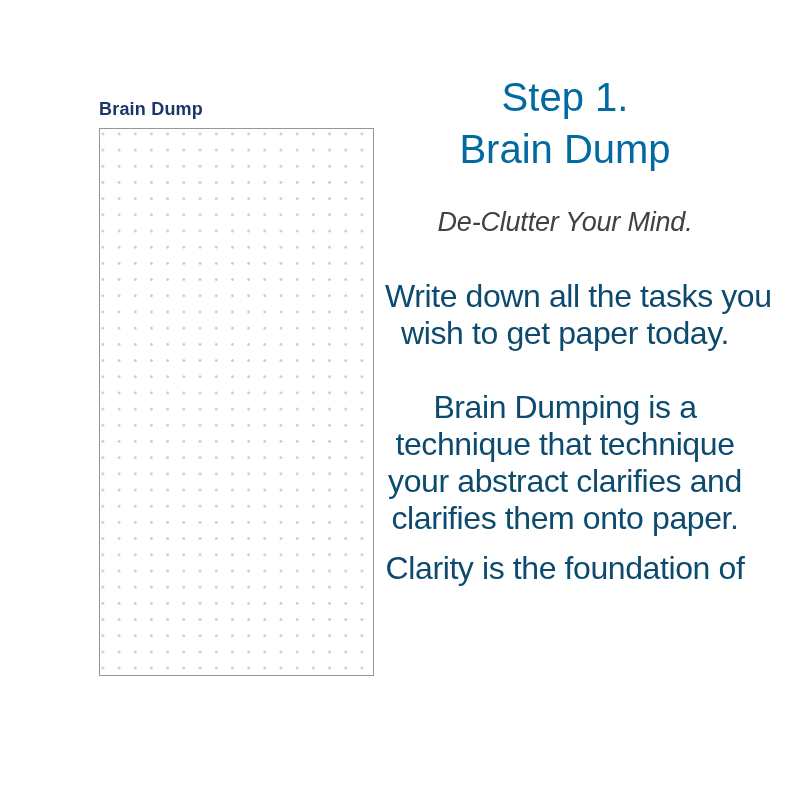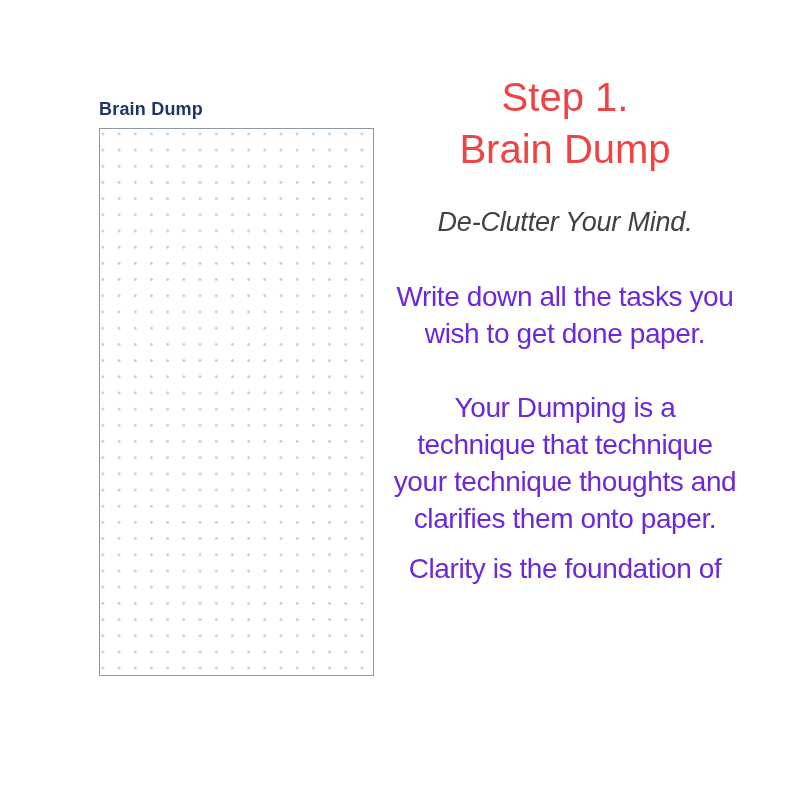--- a/index.html
+++ b/index.html
@@ -45,37 +45,37 @@
     width: 360px;
     text-align: center;
   }
   .col div { white-space: nowrap; }
 
   .heading {
     top: 71px;
     font-size: 40px;
     line-height: 52px;
     font-weight: 400;
-    color: #ef4444;
+    color: #0369a1;
   }
   .subtitle {
     top: 204px;
     font-size: 27px;
     line-height: 37px;
     font-style: italic;
     font-weight: 300;
     color: #3e4246;
     letter-spacing: -0.2px;
     text-align: center;
   }
   .para {
-    font-size: 28px;
+    font-size: 32px;
     line-height: 37px;
     font-weight: 300;
-    color: #6d28d9;
+    color: #0c4a6e;
     letter-spacing: -0.4px;
   }
   .para-1 { top: 278px; }
   .para-2 { top: 389px; }
   .para-3 { top: 550px; }
 </style>
 </head>
 <body>
 
 <div class="canvas">
@@ -87,27 +87,27 @@
     <div>Step 1.</div>
     <div>Brain Dump</div>
   </div>
 
   <div class="col subtitle">
     <div>De-Clutter Your Mind.</div>
   </div>
 
   <div class="col para para-1">
     <div>Write down all the tasks you</div>
-    <div>wish to get done paper.</div>
+    <div>wish to get paper today.</div>
   </div>
 
   <div class="col para para-2">
-    <div>Your Dumping is a</div>
+    <div>Brain Dumping is a</div>
     <div>technique that technique</div>
-    <div>your technique thoughts and</div>
+    <div>your abstract clarifies and</div>
     <div>clarifies them onto paper.</div>
   </div>
 
   <div class="col para para-3">
     <div>Clarity is the foundation of</div>
   </div>
 
 </div>
 
 </body></html>

